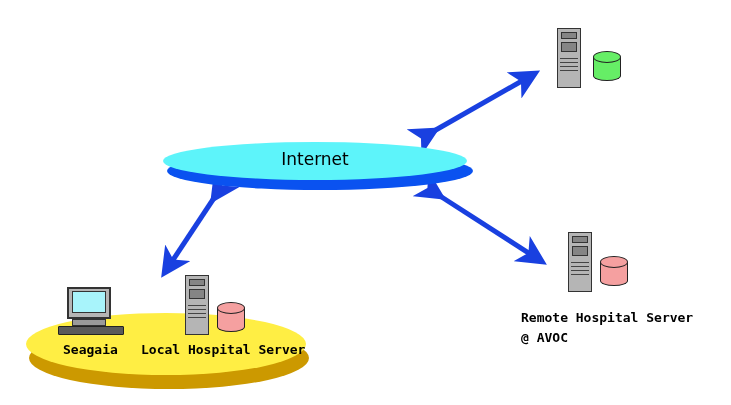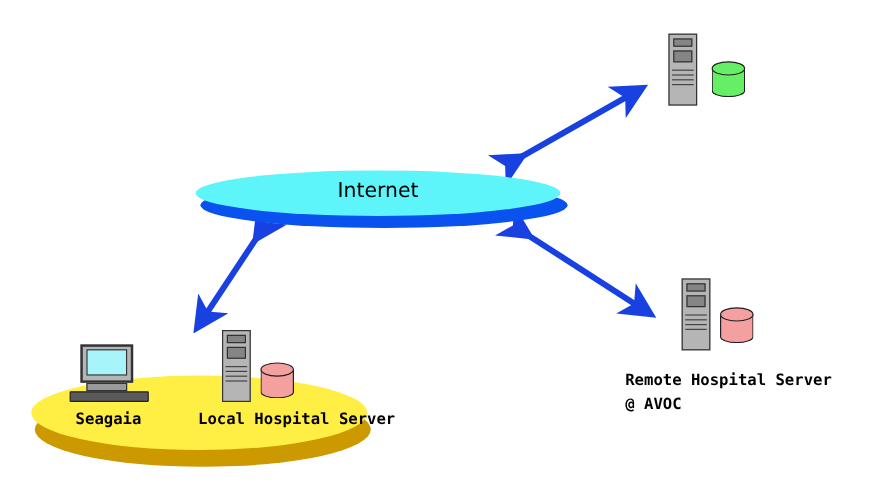--- a/index.html
+++ b/index.html
@@ -276,18 +276,18 @@
       <div class="vent v1"></div>
       <div class="vent v2"></div>
       <div class="vent v3"></div>
       <div class="vent v4"></div>
     </div>
     <div class="abs cyl pink" style="left:32px; top:27px;">
       <div class="body"></div>
       <div class="top-ell"></div>
     </div>
   </div>
-  <div class="abs node-label" style="left:141px; top:340px;margin-left:24px;">
+  <div class="abs node-label" style="left:141px; top:340px;">
     <div>Local Hospital Server</div>
   </div>
 
 
 </div>
 
 </body></html>

